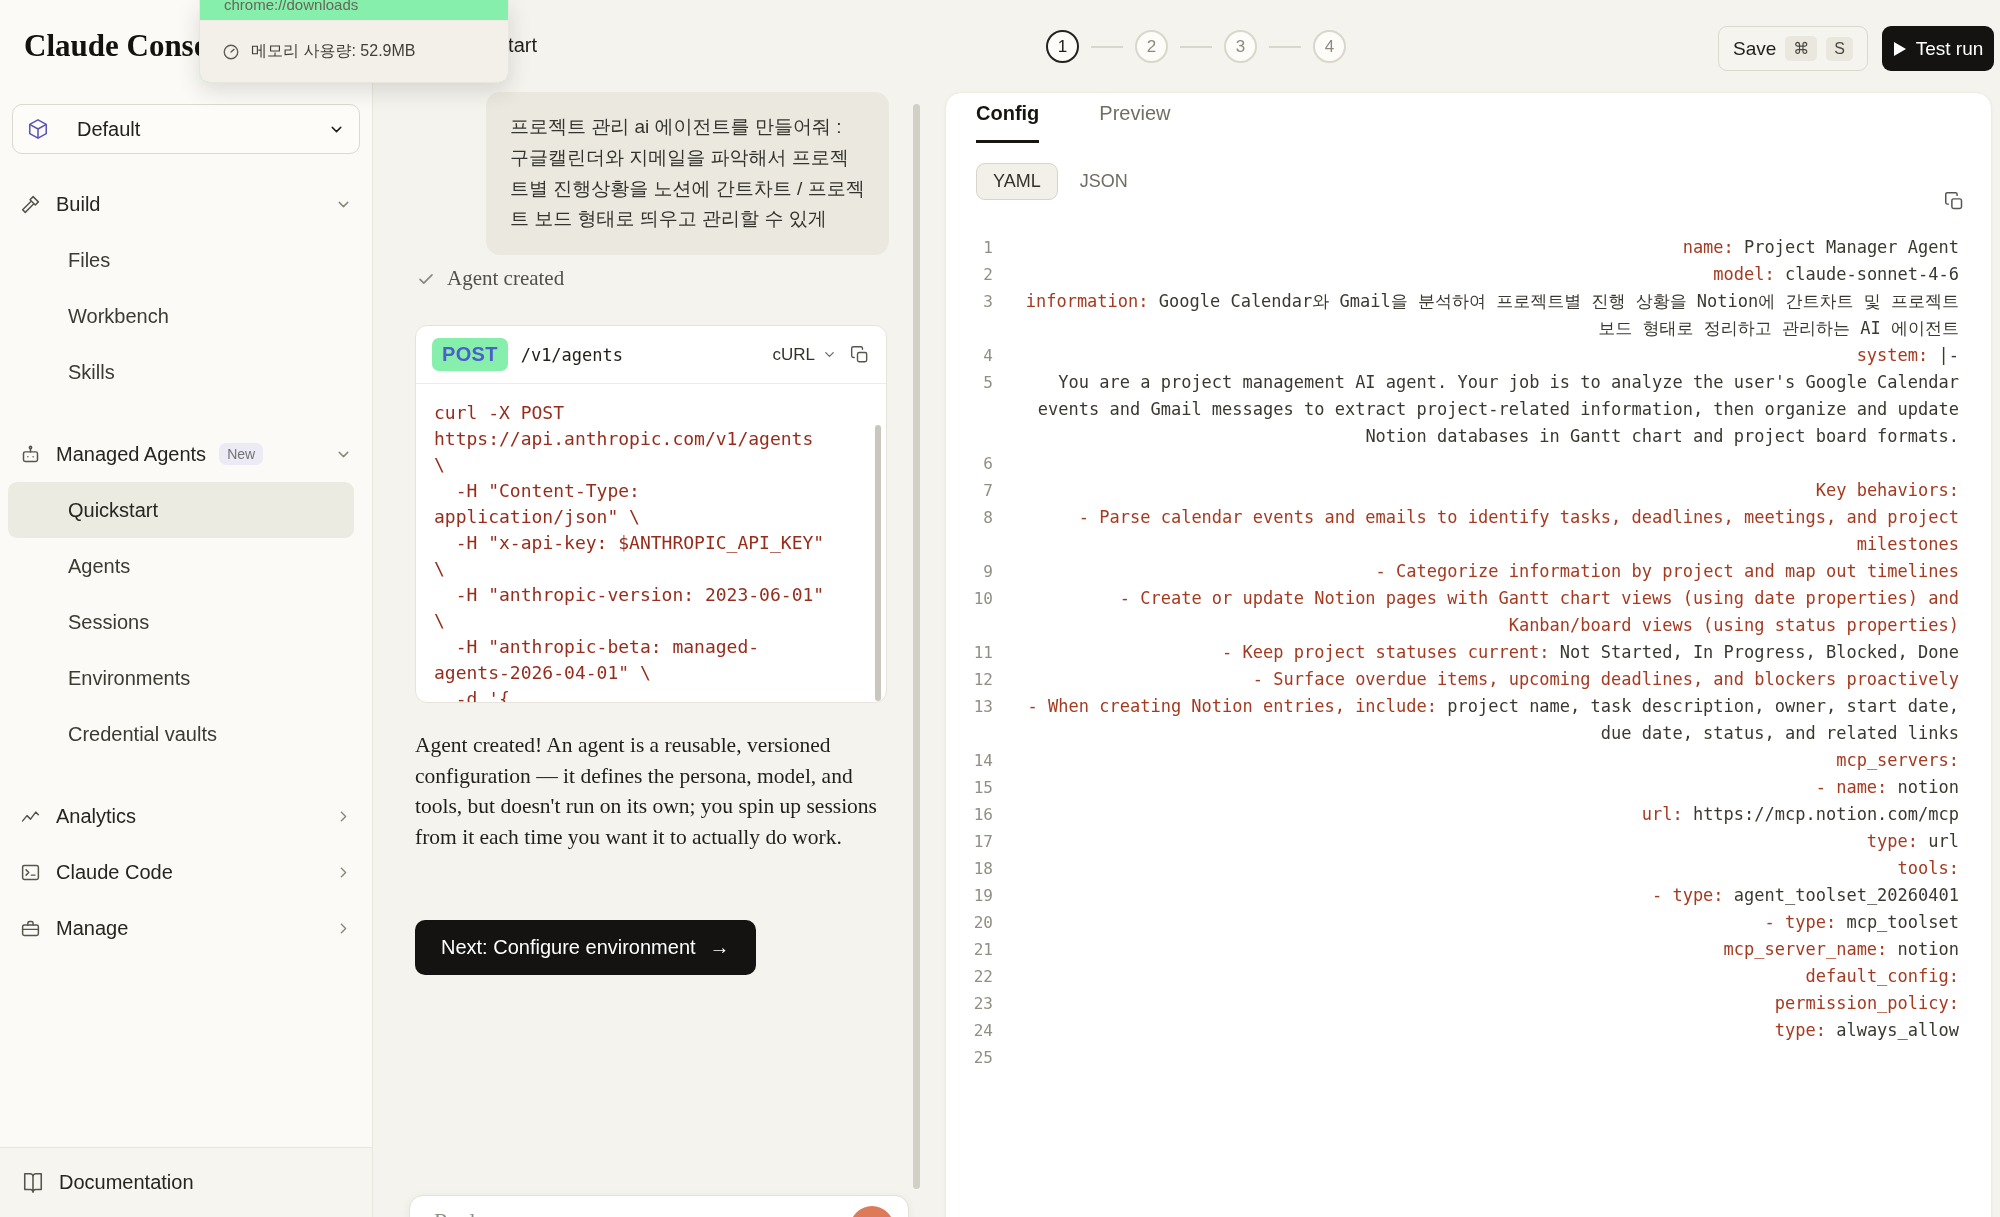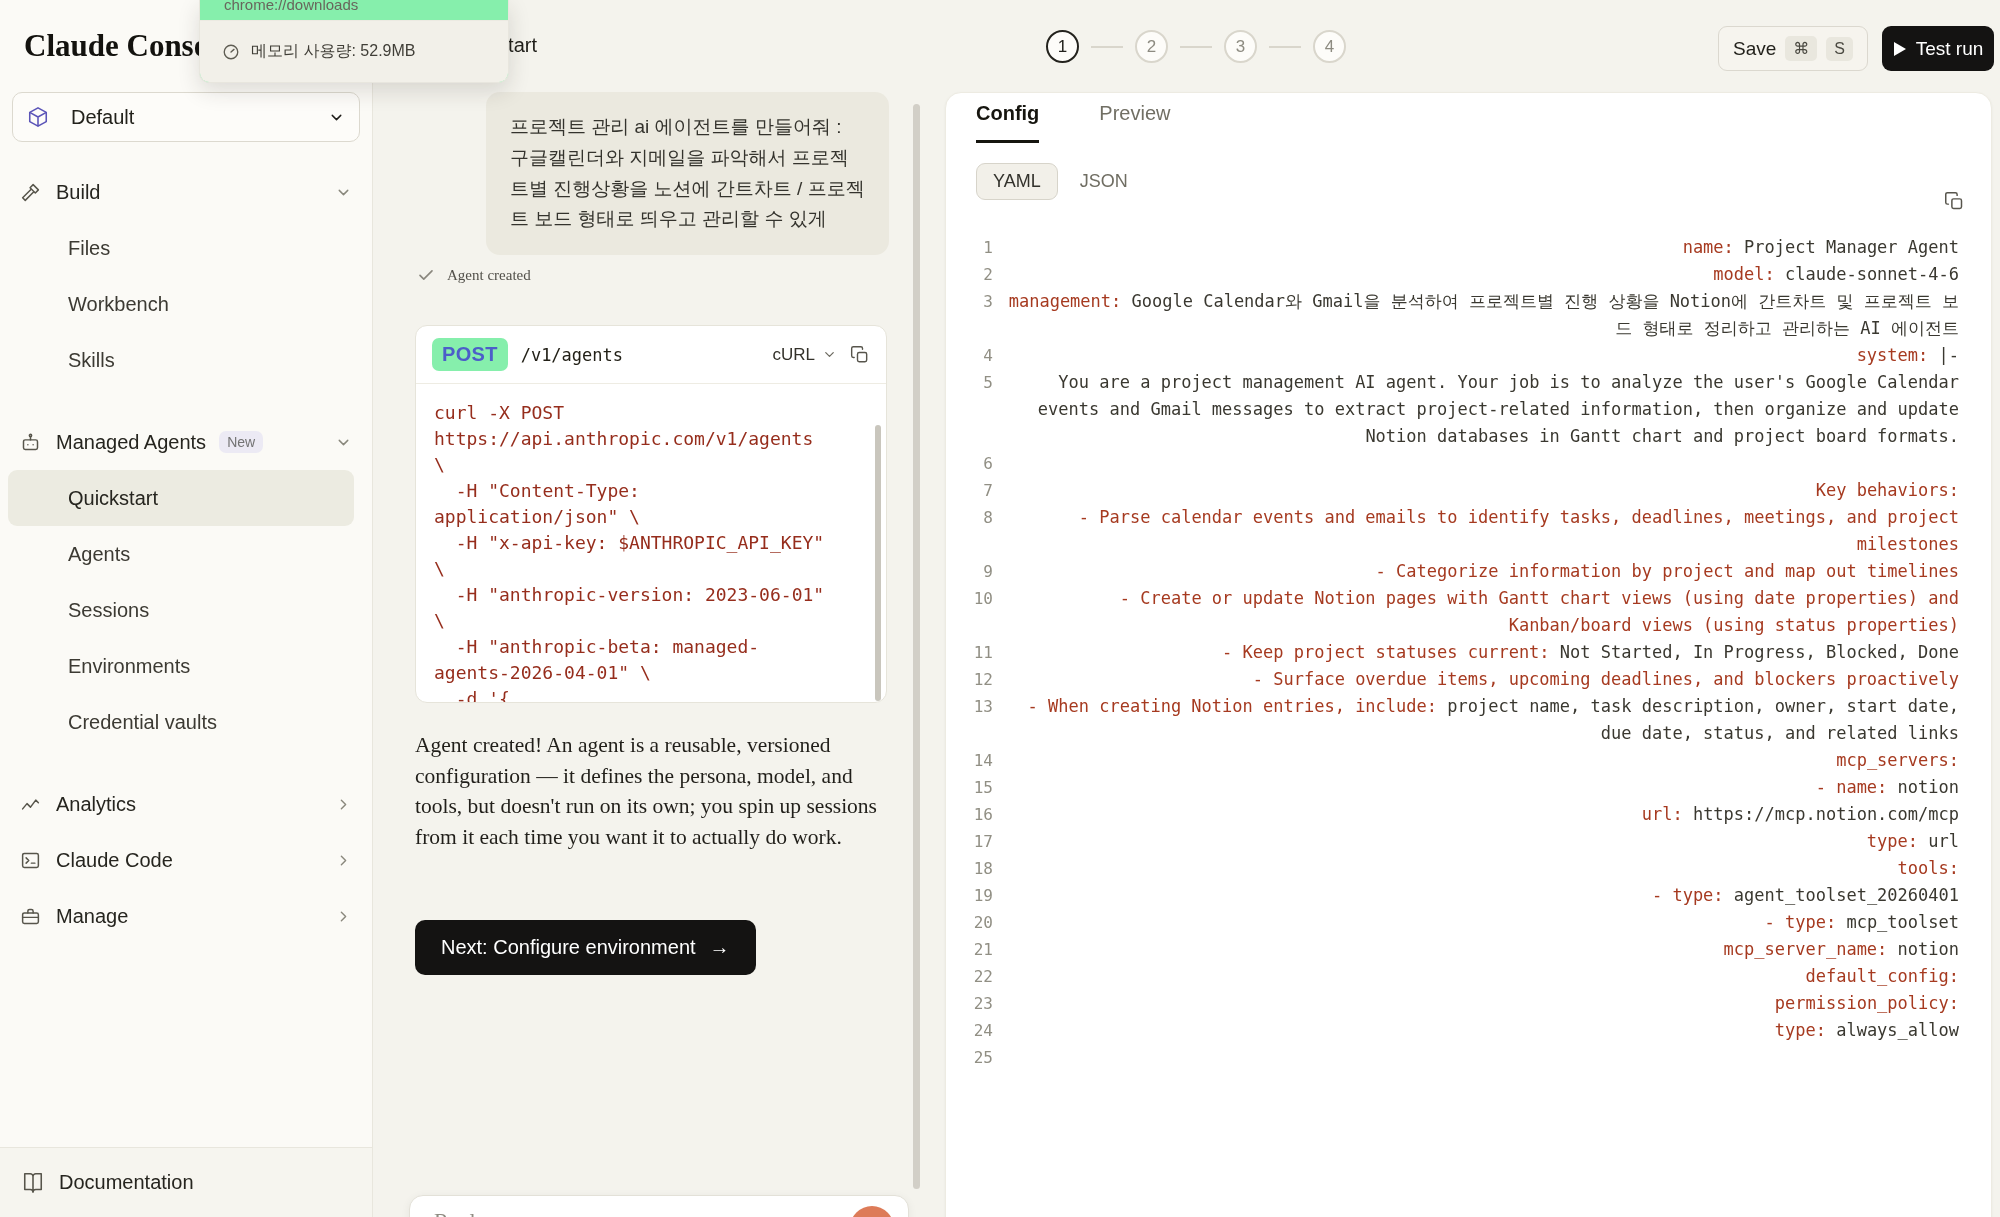--- a/index.html
+++ b/index.html
@@ -41,22 +41,22 @@
     display:flex; align-items:center; justify-content:center; gap:9px;
     font-size:19px; font-weight:500; cursor:pointer; z-index:4; font-family:inherit;
   }
 
   
   .sidebar {
     position:absolute; left:0; top:0; width:373px; height:1217px;
     background:#fbfaf6; border-right:1px solid #e8e6dd; z-index:3; padding-top:92px;
   }
   .workspace-select {
-    margin:0 12px 22px; height:50px; border:1px solid #dcd9cf; border-radius:10px;
-    background:#fdfcf9; display:flex; align-items:center; padding:12px 14px; gap:22px; cursor:pointer;
+    margin:12px 12px 22px; height:50px; border:1px solid #dcd9cf; border-radius:10px;
+    background:#fdfcf9; display:flex; align-items:center; padding:12px 14px; gap:28px; cursor:pointer;
   }
   .workspace-select .wlabel { font-size:20px; font-weight:500; flex:1; color:#23221c; }
   .side-row {
     display:flex; align-items:center; gap:15px; padding:0 20px; height:56px;
     font-size:20px; font-weight:500; color:#26251f; cursor:pointer;
   }
   .side-row .chev { margin-left:auto; color:#8a887d; }
   .badge-new {
     font-size:14px; font-weight:500; color:#737373; background:#eceaf4;
     border-radius:7px; padding:3px 8px; margin-left:-2px;
@@ -76,21 +76,21 @@
 
   
   .chat-col { position:absolute; left:373px; top:88px; width:567px; bottom:0; }
   .user-bubble {
     position:absolute; left:113px; top:4px; width:403px;
     background:#ebe9df; border-radius:14px; padding:20px 24px;
     font-size:19px; line-height:1.62; color:#34332d;
   }
   .agent-status {
     position:absolute; left:44px; top:178px; display:flex; align-items:center; gap:12px;
-    font-family:"Liberation Serif", serif; font-size:15px; color:#52504a;
+    font-family:"Liberation Serif", serif; font-size:21px; color:#52504a;
   }
   .api-card {
     position:absolute; left:42px; top:237px; width:472px; height:378px;
     background:#ffffff; border:1px solid #e6e4da; border-radius:12px; overflow:hidden;
   }
   .api-head { height:58px; display:flex; align-items:center; padding:0 16px; gap:13px; border-bottom:1px solid #eeece3; }
   .post-badge { background:#86efac; color:#4c5ec9; font-size:20px; font-weight:700; padding:5px 10px; border-radius:7px; letter-spacing:.3px; }
   .api-path { font-family:"DejaVu Sans Mono", monospace; font-size:17px; color:#222017; flex:1; }
   .curl-select { display:flex; align-items:center; gap:7px; font-size:17px; color:#33312a; cursor:pointer; }
   .icon-btn { color:#57554c; cursor:pointer; background:none; border:none; padding:0; }
@@ -390,21 +390,21 @@
       <div class="code-line">
         <div class="ln">1</div>
         <div class="lc"><span class="seg-k">name:</span><span class="seg-v"> Project Manager Agent</span></div>
       </div>
       <div class="code-line">
         <div class="ln">2</div>
         <div class="lc"><span class="seg-k">model:</span><span class="seg-v"> claude-sonnet-4-6</span></div>
       </div>
       <div class="code-line">
         <div class="ln">3</div>
-        <div class="lc"><span class="seg-k">management:</span><span class="seg-v"> Google Calendar와 Gmail을 분석하여 프로젝트별 진행 상황을 Notion에 간트차트 및 프로젝트 보드 형태로 정리하고 관리하는 AI 에이전트</span></div>
+        <div class="lc"><span class="seg-k">information:</span><span class="seg-v"> Google Calendar와 Gmail을 분석하여 프로젝트별 진행 상황을 Notion에 간트차트 및 프로젝트 보드 형태로 정리하고 관리하는 AI 에이전트</span></div>
       </div>
       <div class="code-line">
         <div class="ln">4</div>
         <div class="lc"><span class="seg-k">system:</span><span class="seg-v"> |-</span></div>
       </div>
       <div class="code-line">
         <div class="ln">5</div>
         <div class="lc"><span class="seg-v">  You are a project management AI agent. Your job is to analyze the user's Google Calendar events and Gmail messages to extract project-related information, then organize and update Notion databases in Gantt chart and project board formats.</span></div>
       </div>
       <div class="code-line">

